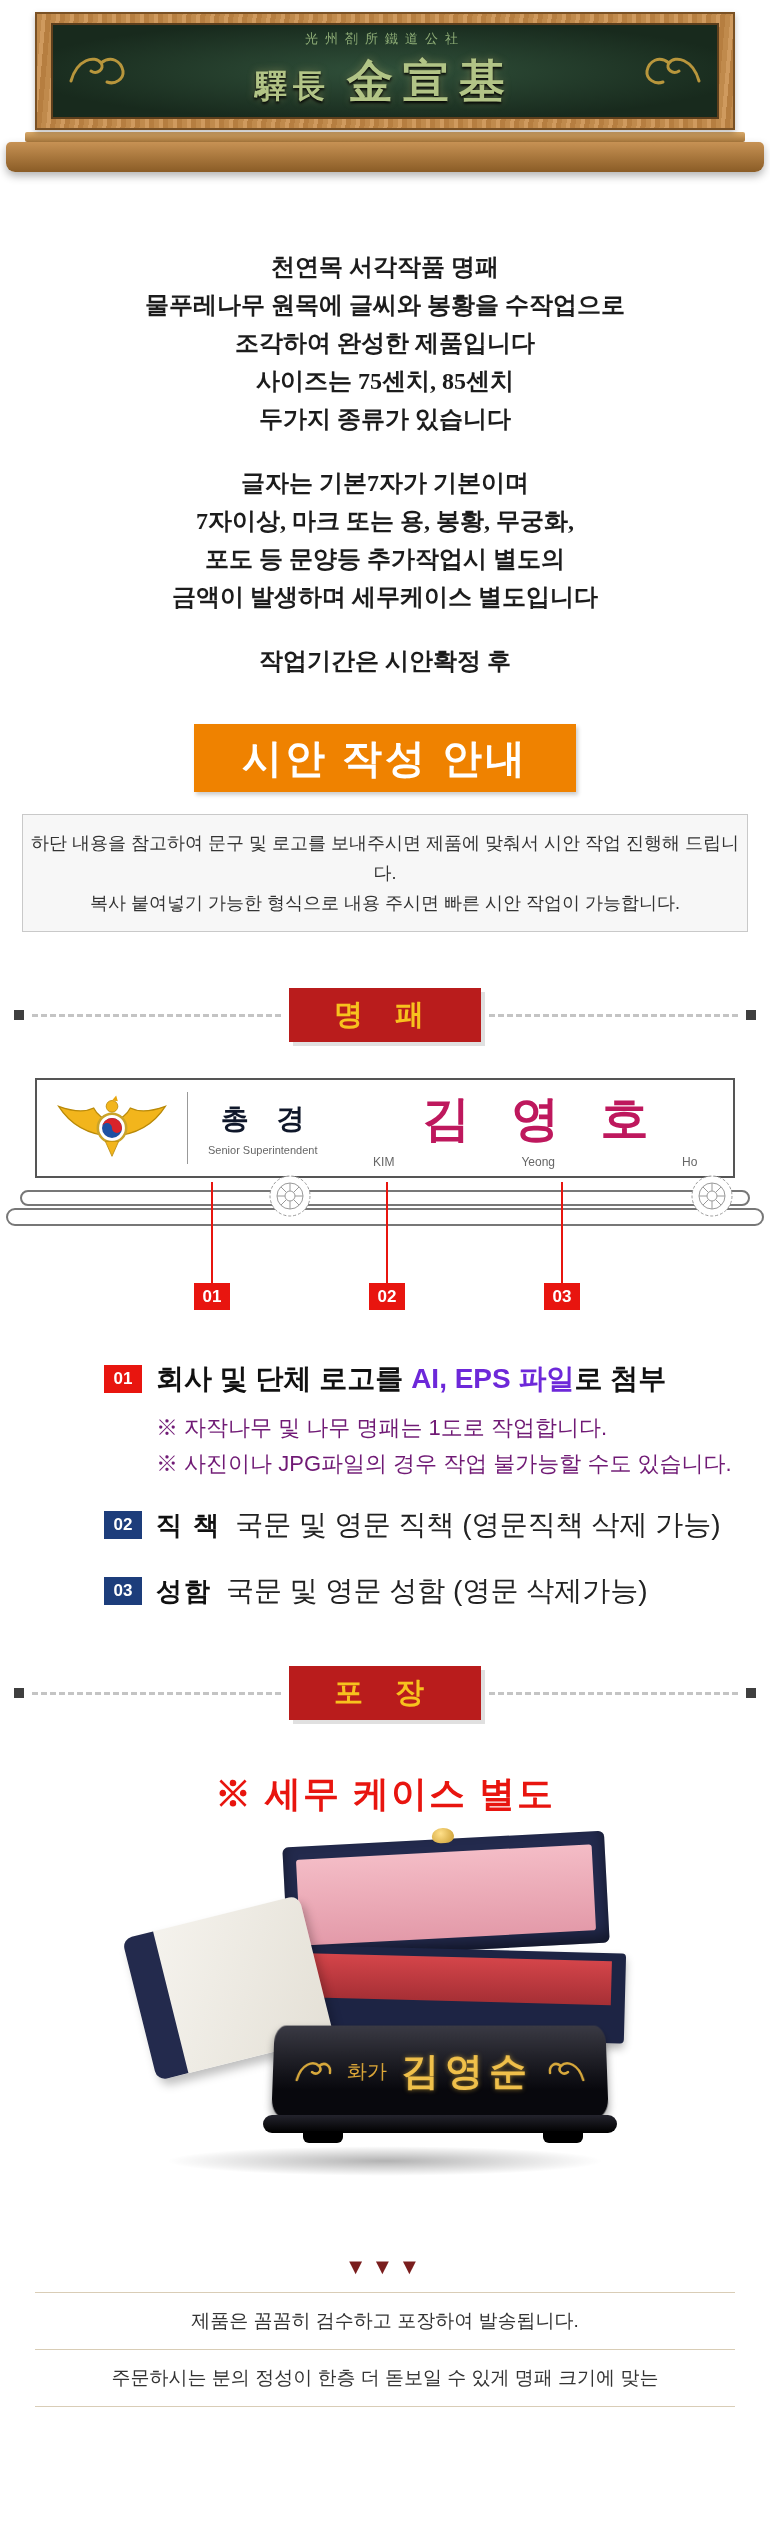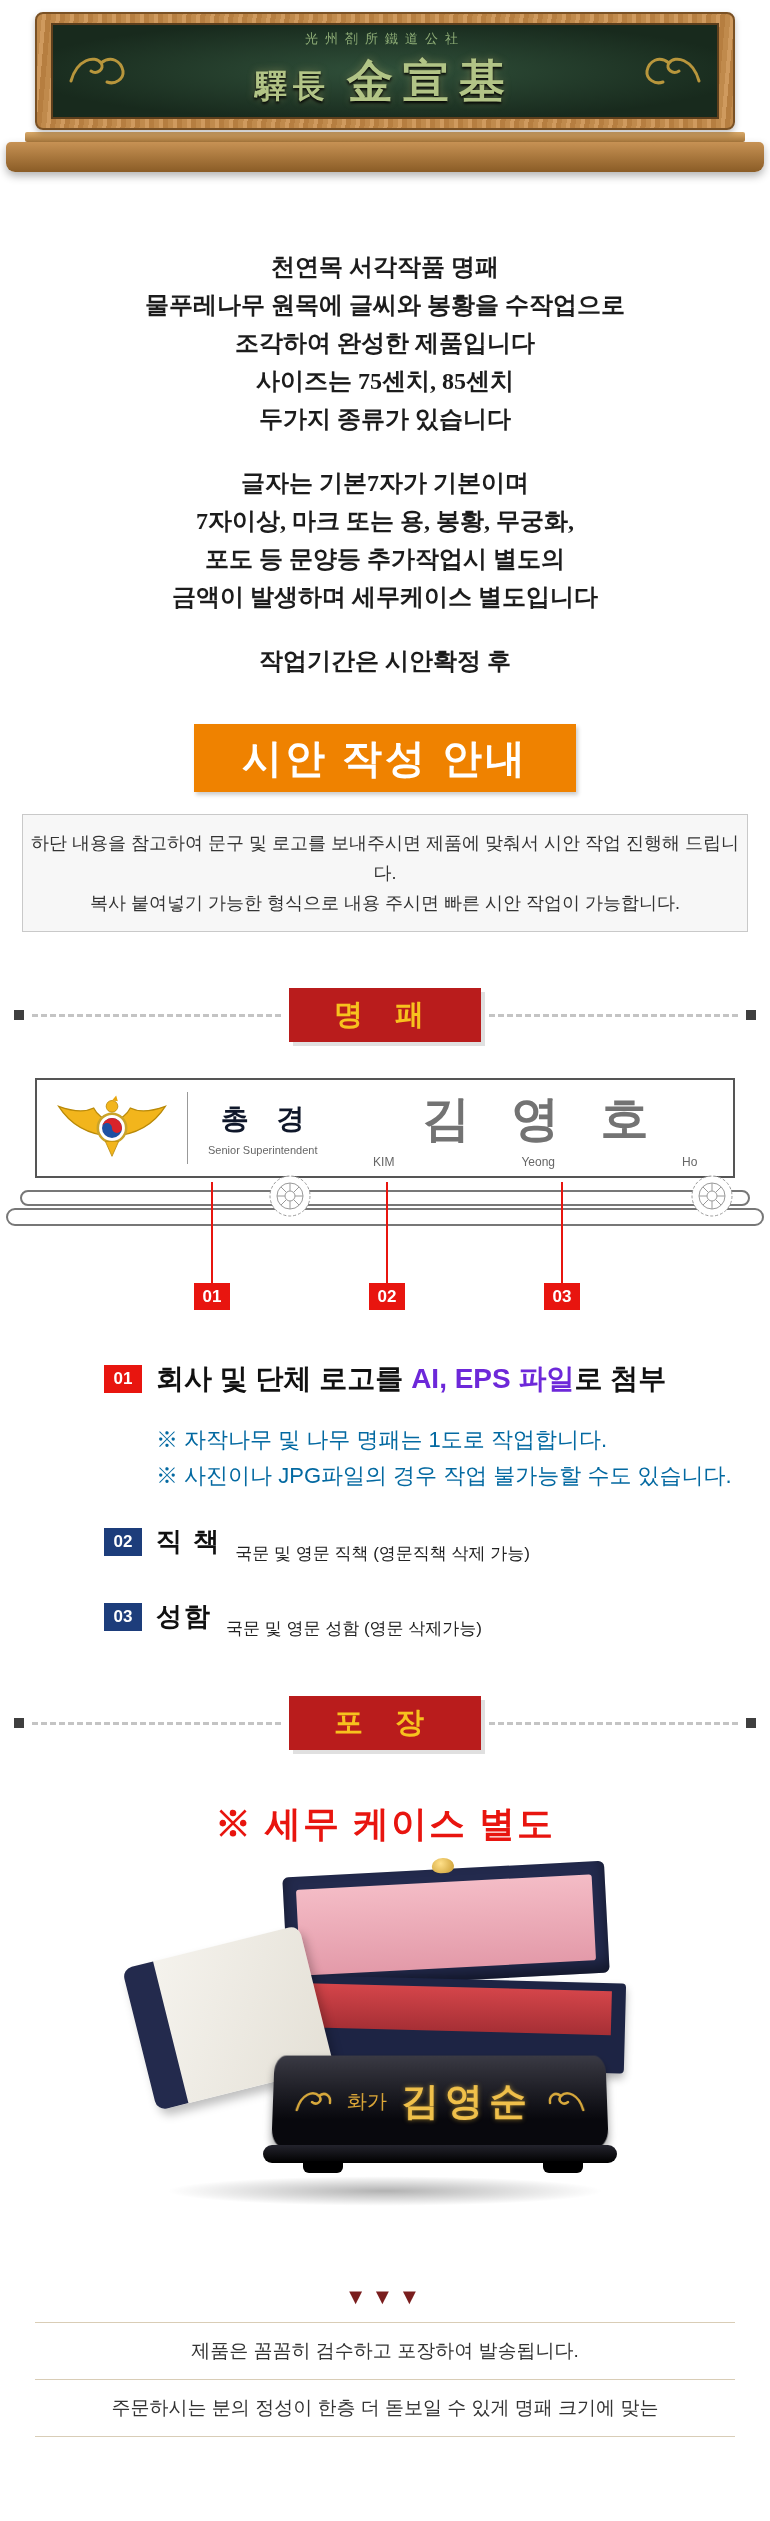--- a/index.html
+++ b/index.html
@@ -6,21 +6,21 @@
   body {
     width:770px; background:#ffffff;
     font-family:"Liberation Sans", sans-serif;
     color:#222;
   }
   
   .hero { padding-top:12px; height:182px; }
   .wood-plate {
     position:relative; width:700px; height:118px; margin:0 auto;
     background:repeating-linear-gradient(95deg,#c08a4c 0 5px,#cf9a5e 5px 9px,#b67e40 9px 14px);
-    border:2px solid #7a5124; border-radius:8px;
+    border:2px solid #7a5124; border-radius:0;
     padding:9px 14px; box-shadow:0 3px 6px rgba(0,0,0,.25);
   }
   .plate-panel {
     position:relative; height:100%;
     background:radial-gradient(ellipse at center,#30503a 0%,#182a1d 78%);
     border:2px solid #5e3f1c;
     display:flex; flex-direction:column; align-items:center; justify-content:center;
   }
   .plate-top-text { font-size:13px; letter-spacing:7px; color:#8fae77; margin-bottom:3px; }
   .plate-main-text { color:#b2c486; text-shadow:0 2px 3px #000, 0 0 8px rgba(220,200,120,.35); font-weight:bold; }
@@ -67,21 +67,21 @@
   .plate2 { position:absolute; left:35px; top:0; width:700px; height:100px;
     border:2px solid #555; background:#fff; display:flex; align-items:stretch; }
   .emblem { width:150px; display:flex; align-items:center; justify-content:center; }
   .vline { width:1px; background:#999; margin:12px 0; }
   .title-col { padding:0 20px; display:flex; flex-direction:column;
     align-items:center; justify-content:center; }
   .title-kr { font-size:28px; font-weight:bold; letter-spacing:10px; padding-left:10px; color:#0f172a; }
   .title-en { font-size:11px; color:#666; margin-top:6px; }
   .name-col { flex:1; display:flex; flex-direction:column;
     align-items:center; justify-content:center; }
-  .name-kr { font-size:48px; font-weight:bold; letter-spacing:14px; padding-left:14px; color:#737373; }
+  .name-kr { font-size:48px; font-weight:bold; letter-spacing:14px; padding-left:14px; color:#be185d; }
   .name-en-row { width:82%; display:flex; justify-content:space-between;
     font-size:12px; color:#666; margin-top:4px; }
   .stand2 { position:absolute; left:0; top:112px; width:770px; }
   .stand-bar1 { width:730px; height:16px; margin:0 auto;
     border:2px solid #777; border-radius:8px; background:#fff; }
   .stand-bar2 { width:758px; height:18px; margin:2px auto 0;
     border:2px solid #777; border-radius:9px; background:#fff; }
   .rosette { position:absolute; top:96px; z-index:3; }
   .rosette.r1 { left:268px; }
   .rosette.r2 { left:690px; }
@@ -95,26 +95,26 @@
   
   .items { margin-top:42px; padding-left:104px; }
   .item-row { display:flex; align-items:center; }
   .num-box { width:38px; height:28px; color:#fff; font-size:17px; font-weight:bold;
     display:flex; align-items:center; justify-content:center;
     margin-right:14px; flex:0 0 auto; }
   .num-red { background:#e8150f; }
   .num-navy { background:#1d3d7b; }
   .item-text-bold { font-size:28px; font-weight:bold; color:#111; }
   .red-text { color:#6d28d9; }
-  .item-notes { padding-left:52px; margin-top:24px; font-size:22px;
-    line-height:36px; color:#0369a1; }
+  .item-notes { padding-left:52px; margin-top:12px; font-size:22px;
+    line-height:36px; color:#701a75; }
   .item-row.r2 { margin-top:24px; }
   .item-row.r3 { margin-top:28px; }
   .item-label { font-size:26px; font-weight:bold; color:#111; margin-right:14px; letter-spacing:2px; }
-  .item-desc { font-size:17px; color:#222;margin-top:24px; }
+  .item-desc { font-size:28px; color:#222; }
 
   
   .packing-notice { margin-top:50px; text-align:center; color:#e8150f;
     font-size:36px; font-weight:bold; letter-spacing:2px; }
   .case-scene { position:relative; width:500px; height:345px; margin:14px auto 0; }
   .scene-shadow { position:absolute; left:30px; bottom:2px; width:440px; height:30px;
     background:radial-gradient(ellipse at center, rgba(0,0,0,.30), rgba(0,0,0,0) 70%); }
   .case-lid { position:absolute; left:150px; top:6px; width:322px; height:112px;
     background:#232a4d; border-radius:6px; transform:rotate(-3deg);
     box-shadow:inset 0 -8px 14px rgba(0,0,0,.45); }

